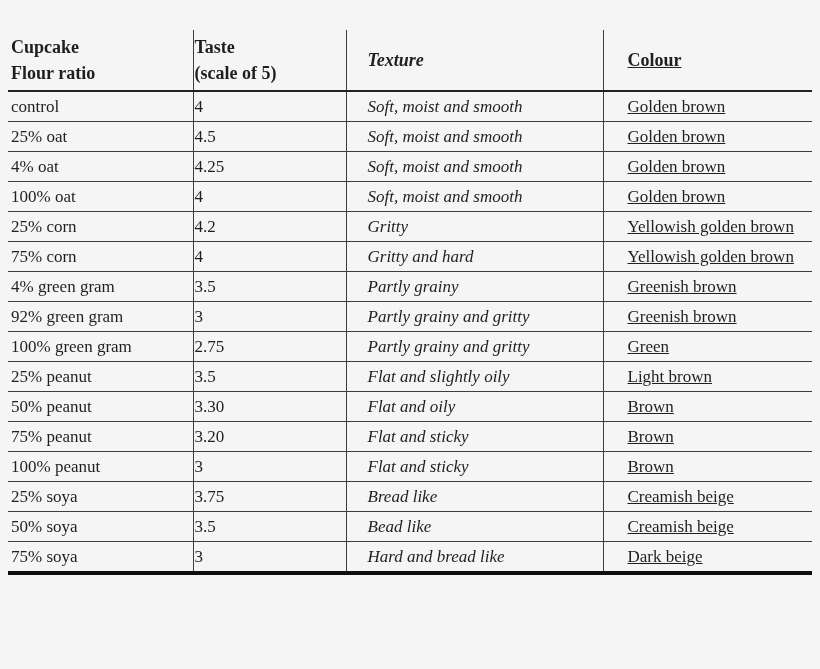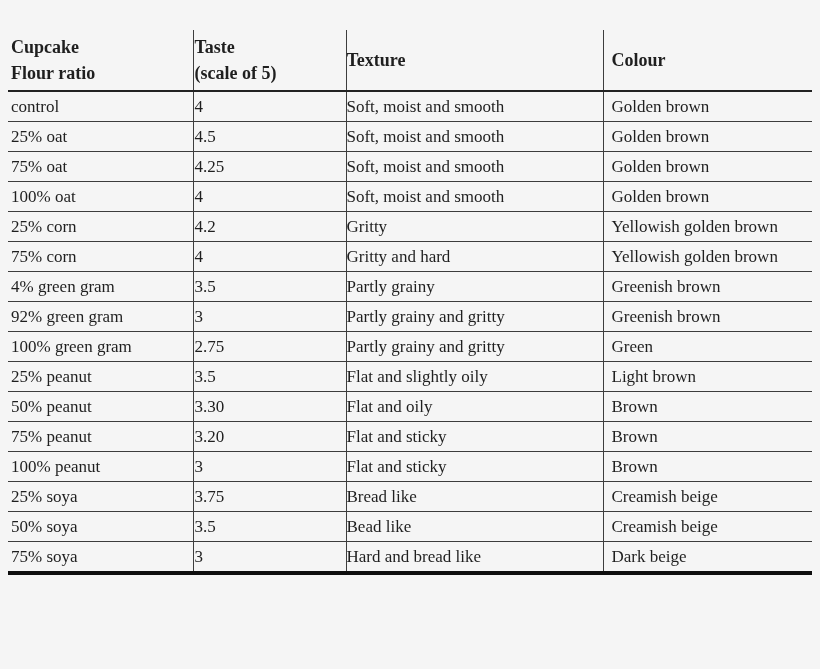--- a/index.html
+++ b/index.html
@@ -47,22 +47,22 @@
   td{
     font-size:17px;
     height:27px;
     line-height:27px;
     border-top:1px solid var(--line);
   }
   tbody tr:first-child td{border-top:none;}
   th:nth-child(n+2),td:nth-child(n+2){border-left:1px solid var(--line);}
   th:nth-child(1),td:nth-child(1){padding-left:3px;}
   th:nth-child(2),td:nth-child(2){}
-  th:nth-child(3),td:nth-child(3){padding-left:0;}
-  th:nth-child(4),td:nth-child(4){padding-left:8px;}
+  th:nth-child(3),td:nth-child(3){padding-left:21px;font-style:italic;}
+  th:nth-child(4),td:nth-child(4){padding-left:24px;text-decoration:underline;}
 </style>
 </head>
 <body>
 
 <div class="table-wrap">
   <table class="results">
     <colgroup>
       <col class="c1">
         <col class="c2">
         <col class="c3">
@@ -85,21 +85,21 @@
     <td>Soft, moist and smooth</td>
     <td>Golden brown</td>
   </tr>
         <tr>
     <td>25% oat</td>
     <td>4.5</td>
     <td>Soft, moist and smooth</td>
     <td>Golden brown</td>
   </tr>
         <tr>
-    <td>75% oat</td>
+    <td>4% oat</td>
     <td>4.25</td>
     <td>Soft, moist and smooth</td>
     <td>Golden brown</td>
   </tr>
         <tr>
     <td>100% oat</td>
     <td>4</td>
     <td>Soft, moist and smooth</td>
     <td>Golden brown</td>
   </tr>

